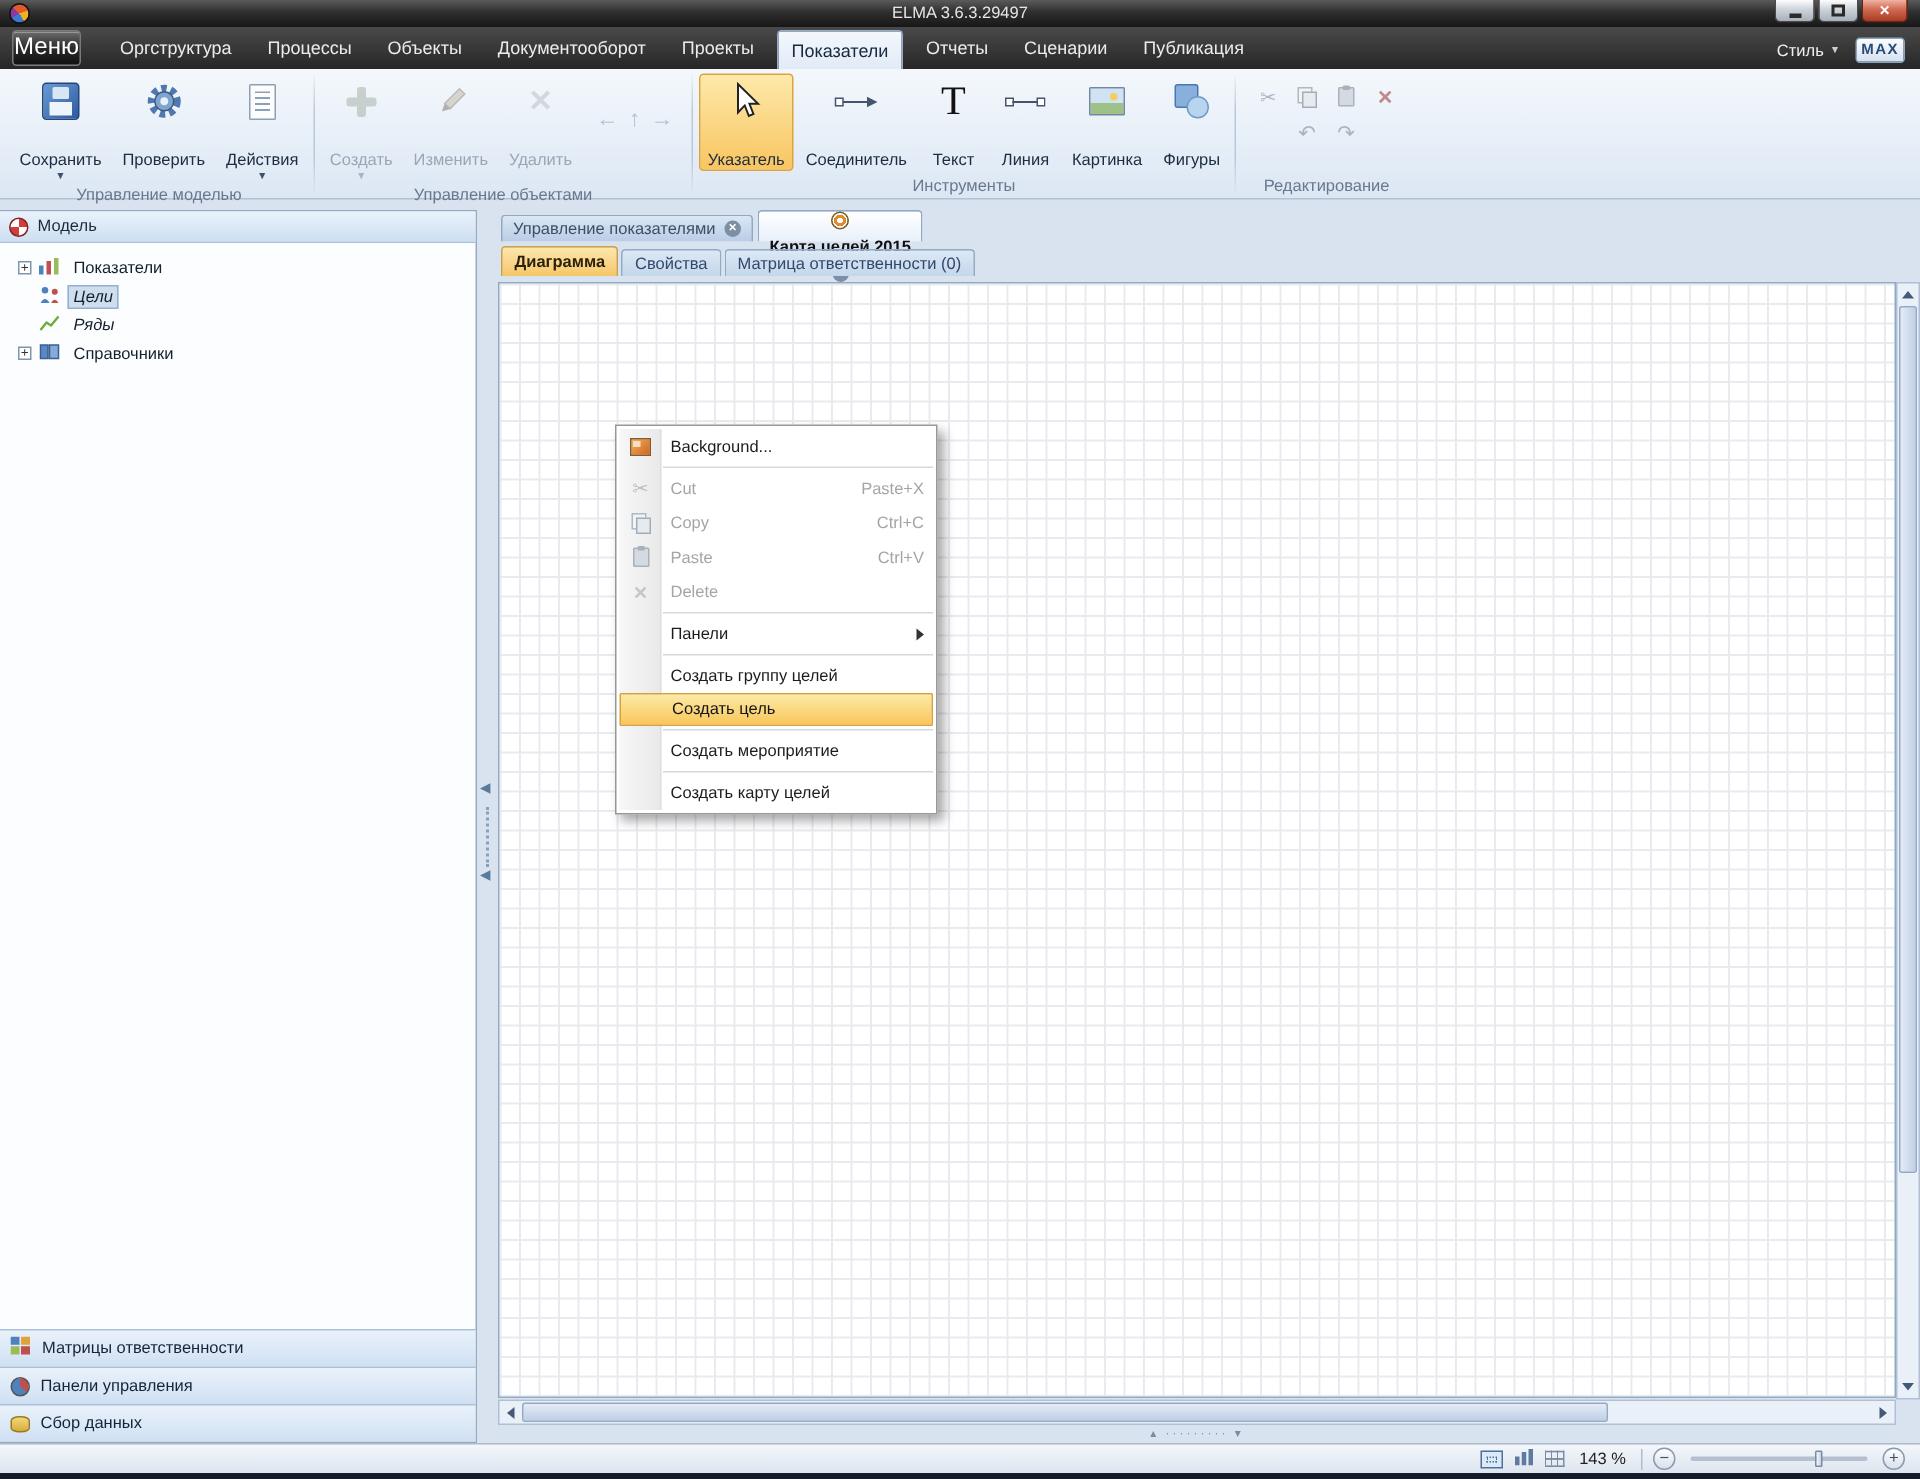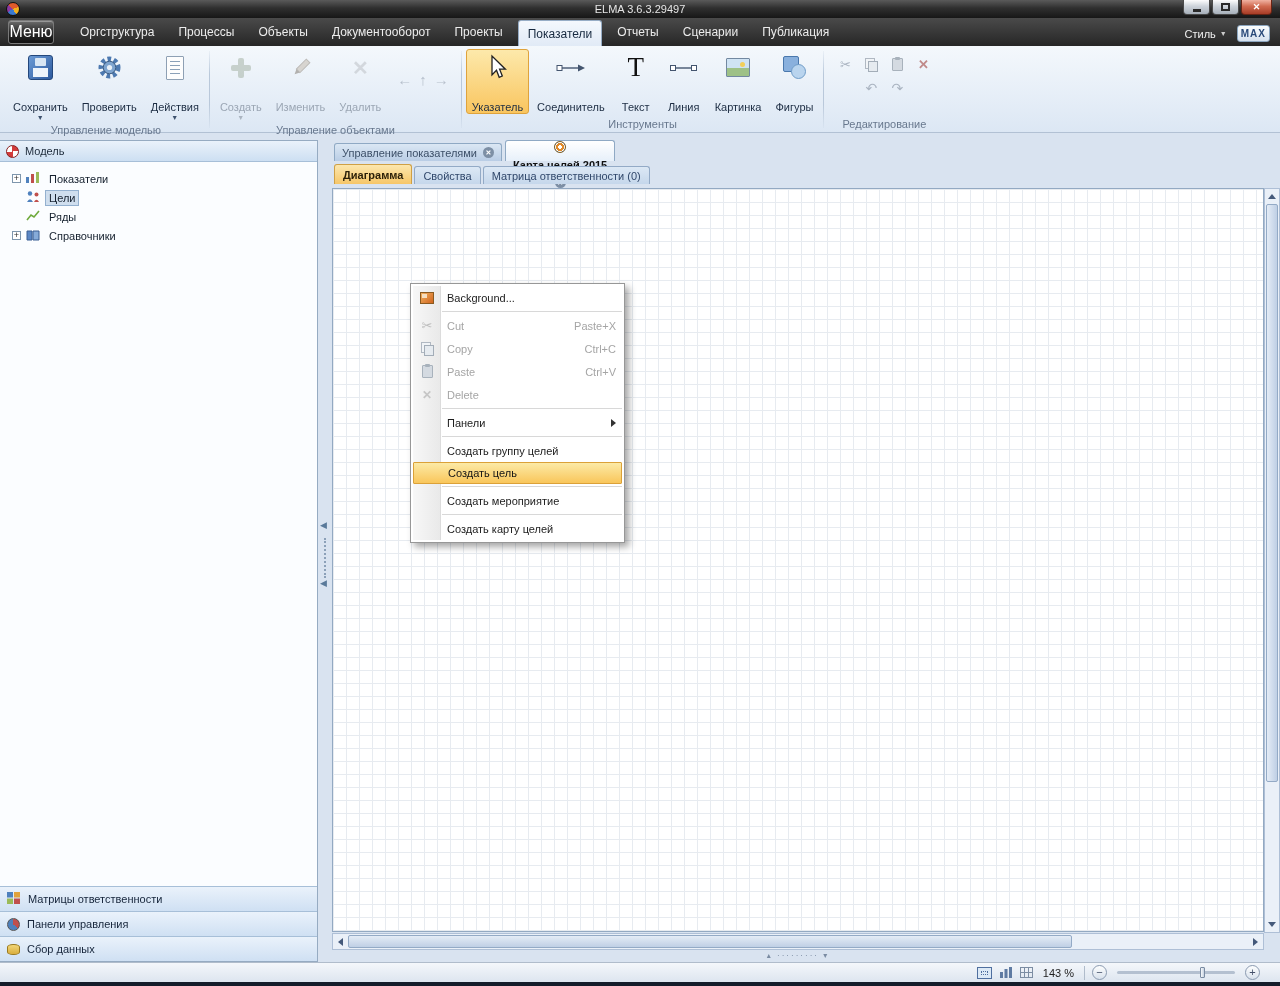--- a/index.html
+++ b/index.html
@@ -87,21 +87,21 @@
   .workspace{position:absolute;left:0;top:133px;width:100%;height:829px;}
 
   .sidebar{position:absolute;left:0;top:7px;bottom:0;width:318px;background:#fbfdff;
     border:1px solid #96abc2;border-left:none;display:flex;flex-direction:column;}
   .sb-header{height:21px;background:linear-gradient(#eaf2fb,#cddff2);border-bottom:1px solid #a7bfd8;
     display:flex;align-items:center;gap:6px;padding-left:6px;font-size:11px;color:#1d2a3a;}
   .icon-model{width:13px;height:13px;border-radius:50%;border:1px solid #8a1f1f;
     background:conic-gradient(#d23c3c 0 25%,#fff 25% 50%,#d23c3c 50% 75%,#fff 75%);}
   .tree{flex:1;padding-top:7px;overflow:hidden;}
   .trow{height:19px;display:flex;align-items:center;gap:5px;padding-left:12px;font-size:11px;color:#15202e;}
-  .trow.child{padding-left:26px;}
+  .trow.child{padding-left:26px;font-style:italic;}
   .expander{width:9px;height:9px;border:1px solid #7e96ad;background:#fff;font-size:9px;line-height:7px;text-align:center;color:#333;flex:none;}
   .tlabel{padding:1px 3px;border:1px solid transparent;}
   .tlabel.selected{background:#cfdeee;border-color:#93b0cf;}
   .sb-panels{flex:none;}
   .sb-panel{height:25px;border-top:1px solid #a7bfd8;background:linear-gradient(#eaf2fb,#cfe0f3);
     display:flex;align-items:center;gap:7px;padding-left:7px;font-size:11px;color:#15243a;}
   .icon-pie{width:13px;height:13px;border-radius:50%;border:1px solid #555;
     background:conic-gradient(#c0504d 0 130deg,#4f81bd 130deg 360deg);}
   .icon-db{width:13px;height:11px;background:linear-gradient(#f2d678,#d9ae3e);border:1px solid #9a7a20;border-radius:6px/3px;}
 
@@ -154,21 +154,21 @@
   .grip-strip{position:absolute;left:0;right:0;bottom:0;height:12px;text-align:center;color:#7a8ba2;
     font-size:8px;line-height:12px;letter-spacing:2px;}
   .vscroll{position:absolute;right:0;top:55px;width:16px;height:745px;background:#eaf0f8;border:1px solid #aebfd6;
     display:flex;flex-direction:column;align-items:center;padding:1px 0;}
   .varrow{height:13px;width:13px;display:flex;align-items:center;justify-content:center;flex:none;}
   .vthumb{width:12px;height:78%;margin-top:1px;background:linear-gradient(90deg,#e4ecf6,#bfcfe5);border:1px solid #93aac6;border-radius:2px;}
   .vfill{flex:1;}
 
   
   .statusbar{position:absolute;left:0;top:962px;width:100%;height:20px;border-top:1px solid #b0bccb;
-    background:linear-gradient(#f4f7fb,#dde5ef);display:flex;align-items:center;justify-content:flex-end;gap:7px;padding-right:20px;}
+    background:linear-gradient(#f4f7fb,#dde5ef);display:flex;align-items:center;justify-content:flex-end;gap:7px;padding-right:10px;}
   .zi-fit{width:15px;height:12px;border:1px solid #4f6f9f;background:#dce9f6;position:relative;}
   .zi-fit:after{content:"";position:absolute;left:3px;top:3px;right:3px;bottom:3px;border:1px dotted #4f6f9f;}
   .zi-grid{width:13px;height:11px;border-right:1px solid #7c8da3;border-bottom:1px solid #7c8da3;
     background-image:linear-gradient(#7c8da3 1px,transparent 1px),linear-gradient(90deg,#7c8da3 1px,transparent 1px);background-size:4px 5px;}
   .zoom-label{font-size:11px;color:#222;margin:0 3px;}
   .zsep{width:1px;height:14px;background:#b0bccb;}
   .zbtn{width:15px;height:15px;border-radius:50%;border:1px solid #8a9ab0;background:linear-gradient(#fdfefe,#d8e1ec);
     color:#44506a;font-size:11px;line-height:12px;text-align:center;}
   .ztrack{width:118px;height:3px;background:#b4c0d0;border-radius:2px;position:relative;margin:0 3px;}
   .zhandle{position:absolute;left:70%;top:-4px;width:5px;height:11px;border:1px solid #7a8ba2;border-radius:1px;

